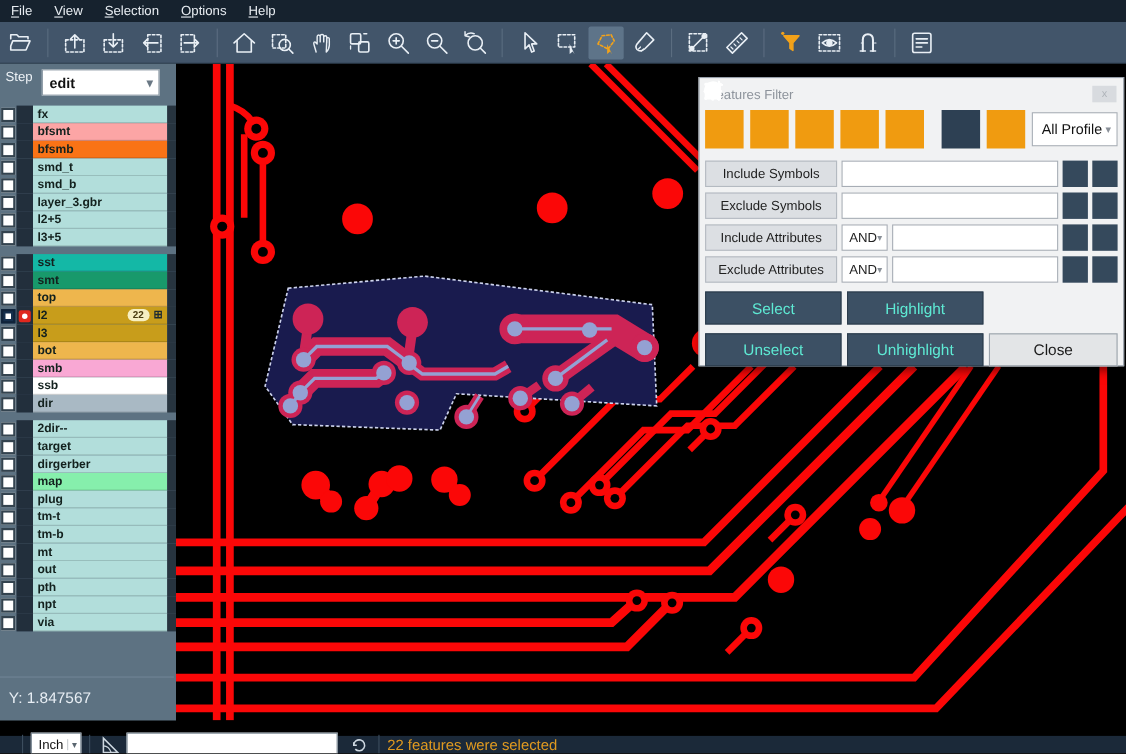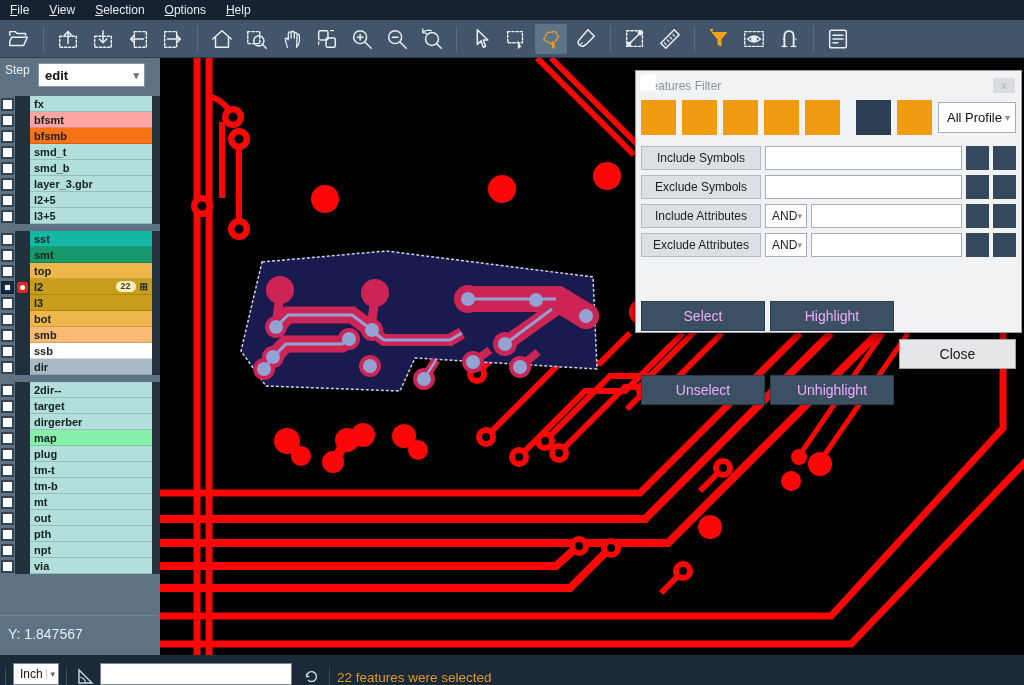--- a/index.html
+++ b/index.html
@@ -49,24 +49,24 @@
   .dcombo{margin-left:auto;width:97px;height:29px;background:#fff;border:1px solid #a7adb5;display:flex;align-items:center;font-size:13px;color:#111;padding-left:8px;margin-right:0;}
   .dcombo .chev{margin-left:auto;color:#8a9098;font-size:10px;padding-right:5px;}
   .drow{display:flex;height:24px;margin-top:5px;gap:4px;}
   .dlabel{width:120px;background:#dcdfe3;border:1px solid #b4bac1;font-size:12px;color:#1e1e1e;display:flex;align-items:center;justify-content:center;flex:none;box-sizing:border-box;}
   .dand{width:42px;background:#fff;border:1px solid #a7adb5;font-size:12px;color:#222;display:flex;align-items:center;padding:0 0 0 6px;flex:none;box-sizing:border-box;}
   .dand .chev{margin-left:auto;color:#8a9098;font-size:9px;padding-right:4px;}
   .dinput{flex:1;border:1px solid #a7adb5;background:#fff;min-width:0;}
   .darrow{width:23px;background:#35495c;color:#fff;display:flex;align-items:center;justify-content:center;flex:none;}
   .dbtns{display:grid;grid-template-columns:124px 124px 1fr;gap:5px;margin-top:8px;}
   .dbtn{height:28px;display:flex;align-items:center;justify-content:center;font-size:14px;}
-  .dbtn.dark{background:#3c5064;color:#f0abfc;border:1px solid #2c3c4c;margin-top:36px;}
+  .dbtn.dark{background:#3c5064;color:#5eead4;border:1px solid #2c3c4c;}
   .dbtn.light{background:#e3e5e7;color:#1a1a1a;border:1px solid #9aa2ab;}
   
-  .statusbar{position:absolute;left:0;right:0;bottom:0;height:30px;background:#1b2939;display:flex;align-items:flex-end;font-size:13px;color:#cfd8e0;}
+  .statusbar{position:absolute;left:0;right:0;bottom:0;height:16px;background:#1b2939;display:flex;align-items:center;font-size:13px;color:#cfd8e0;padding-left:15px;}
   .ssep{width:1px;height:18px;background:#3c4d5e;margin:0 7px;flex:none;}
   .sunit{width:46px;height:22px;background:#fff;border:1px solid #76838f;color:#111;display:flex;align-items:center;font-size:12px;padding-left:6px;box-sizing:border-box;}
   .sunit .chev{margin-left:auto;color:#5a6670;font-size:9px;padding-right:3px;border-left:1px solid #c8ccd0;padding-left:3px;}
   .sicon{width:22px;display:flex;align-items:center;justify-content:center;color:#cdd7e0;flex:none;}
   .sinput{width:192px;height:22px;background:#fff;border:1px solid #76838f;margin:0 8px 0 4px;box-sizing:border-box;}
   .smsg{color:#e09a20;font-size:13.5px;}
 </style>
 </head>
 <body>
 
@@ -426,21 +426,21 @@
             <div class="lname" style="background:#eeb64d">
               <span>bot</span>
             </div>
             <div class="lstrip"></div>
           </div>
           <div class="lrow">
             <div class="lcb">
               <div class="box"></div>
             </div>
             <div class="lind"></div>
-            <div class="lname" style="background:#fdba74">
+            <div class="lname" style="background:#f9a8d4">
               <span>smb</span>
             </div>
             <div class="lstrip"></div>
           </div>
           <div class="lrow">
             <div class="lcb">
               <div class="box"></div>
             </div>
             <div class="lind"></div>
             <div class="lname" style="background:#ffffff">

